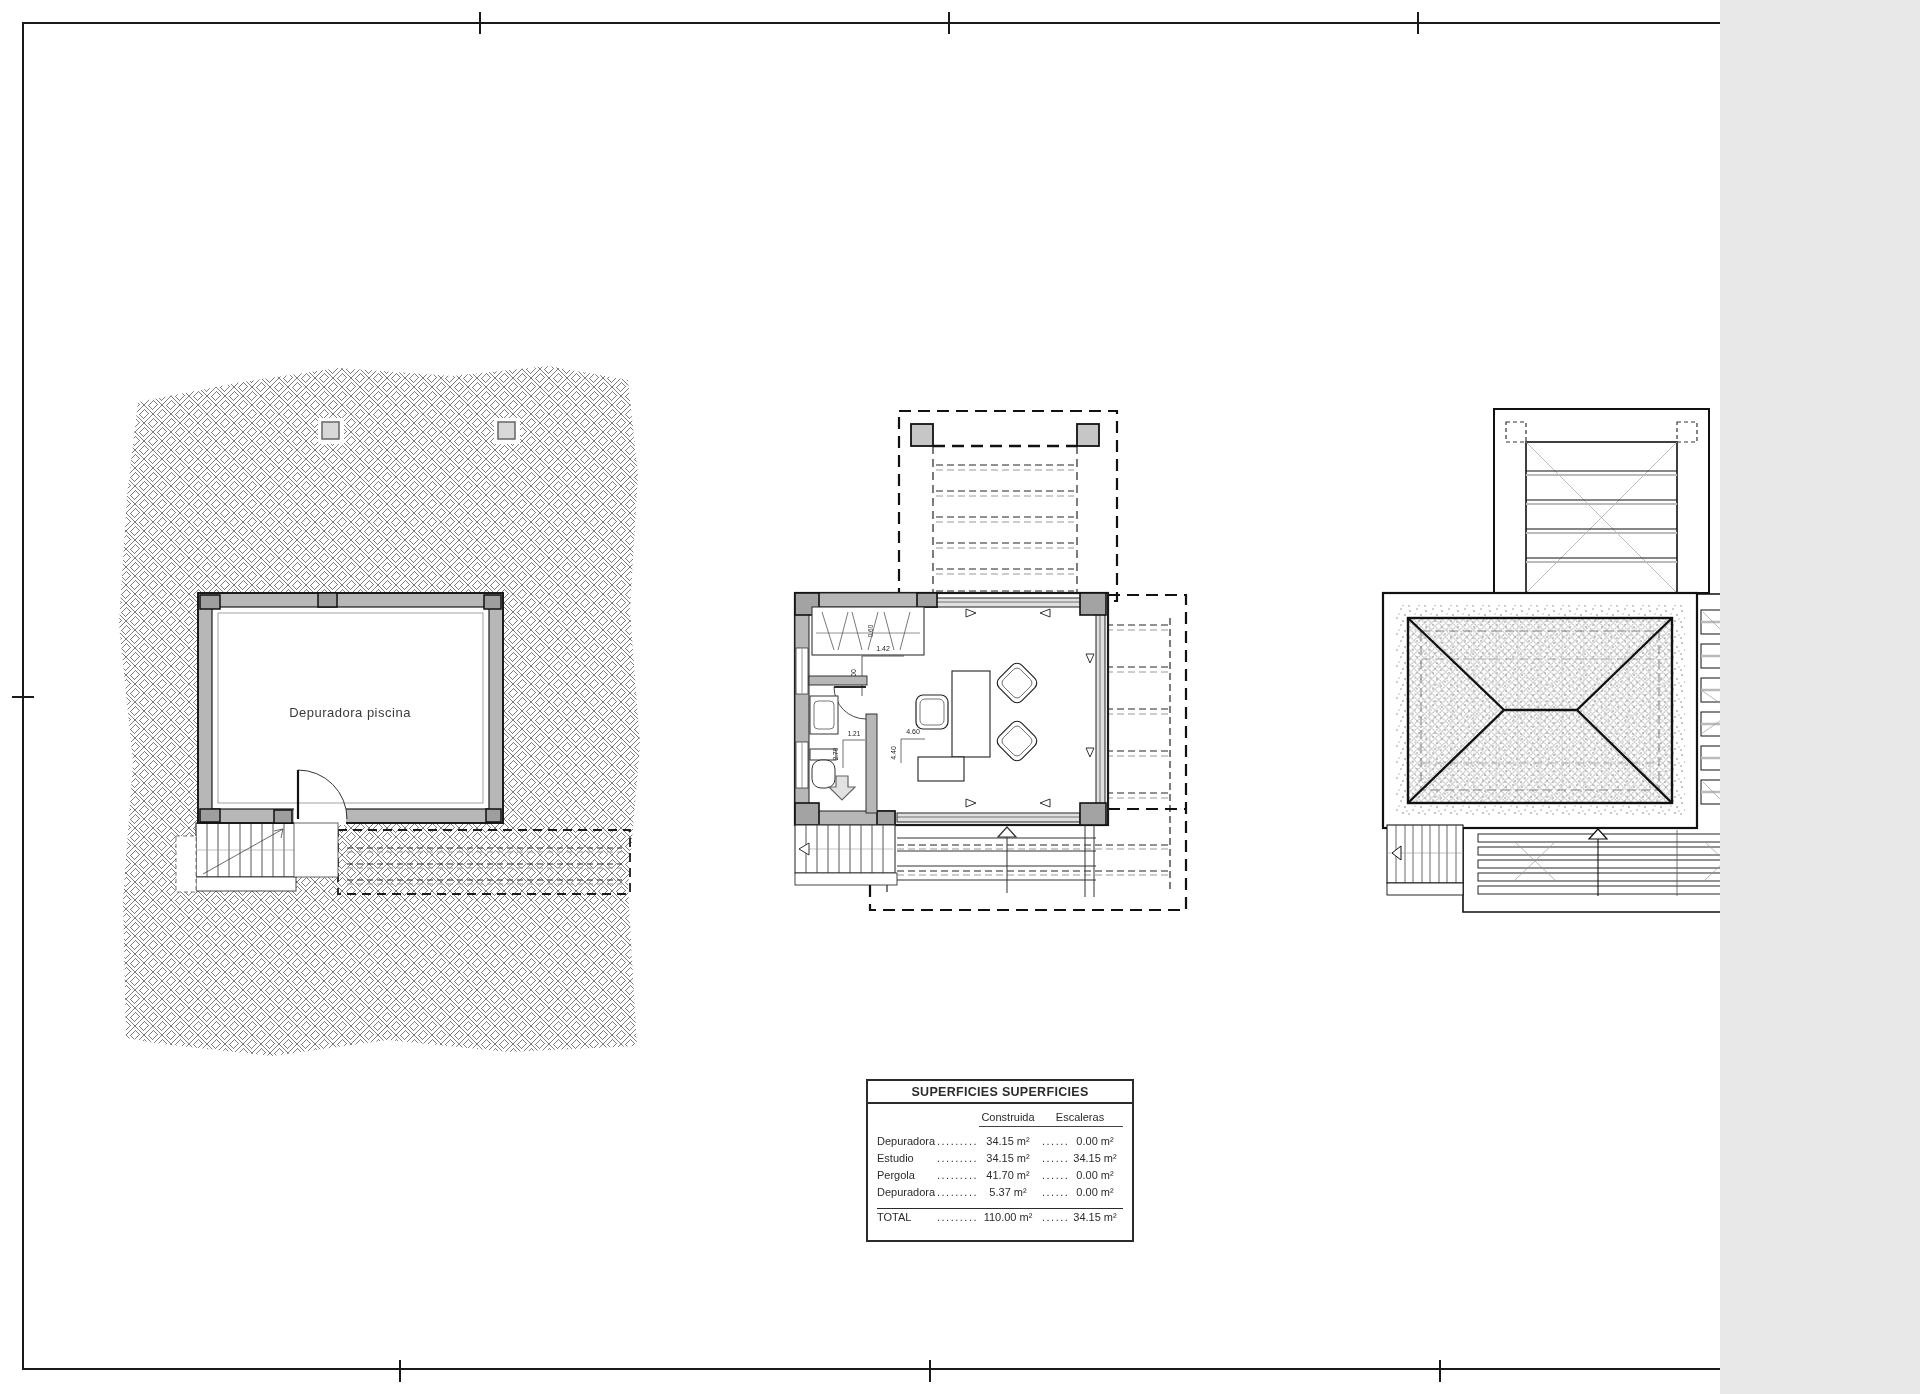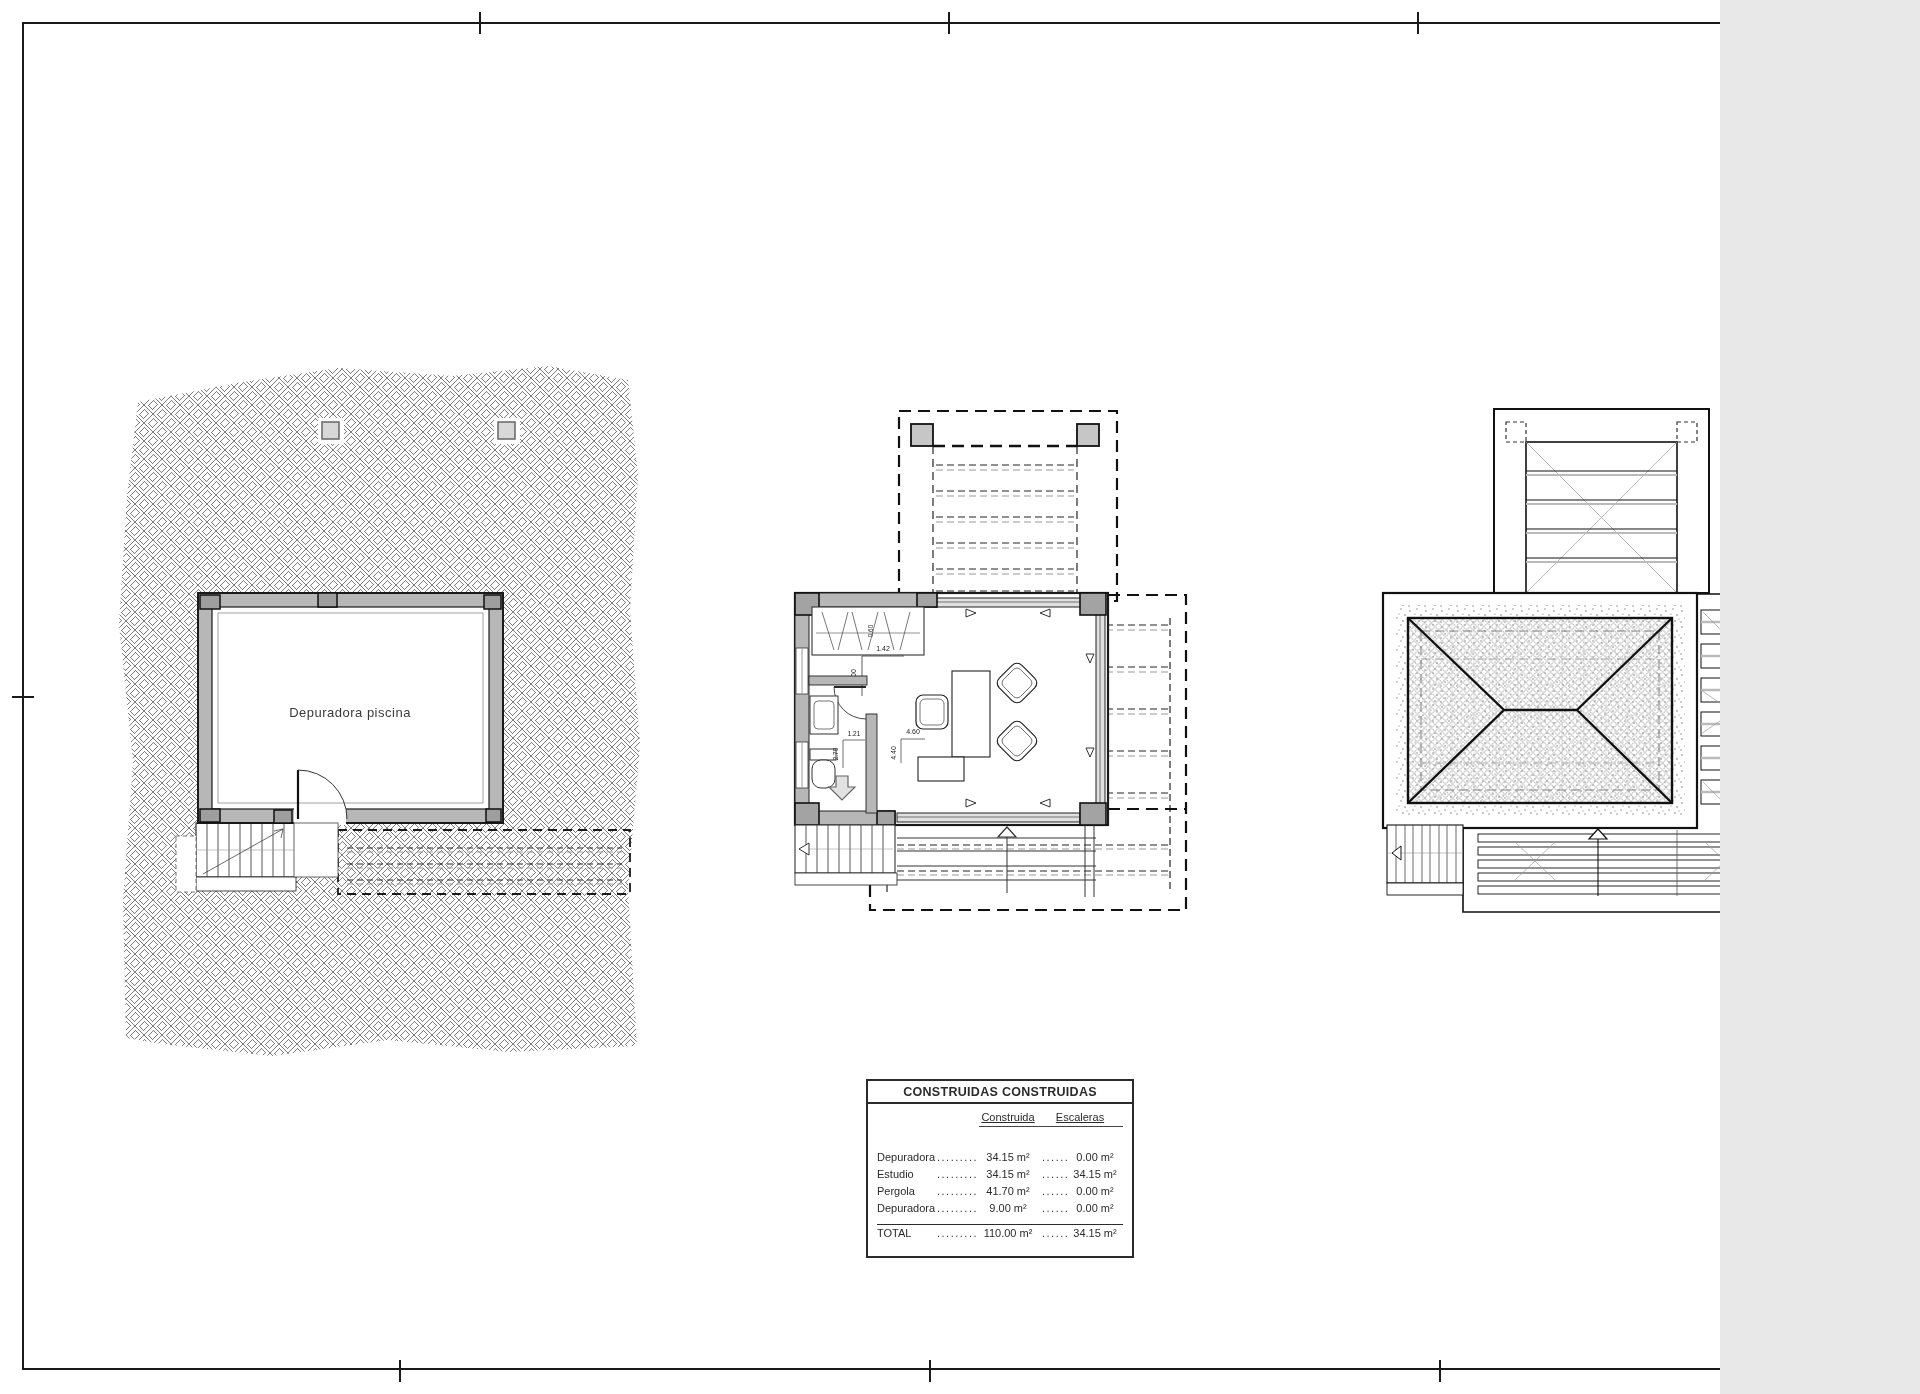--- a/index.html
+++ b/index.html
@@ -11,21 +11,21 @@
   .tick.v{width:2px;height:22px;}
   .tick.h{width:22px;height:2px;}
   svg{position:absolute;}
   
   .areas-table{position:absolute;left:866px;top:1079px;width:268px;background:#fff;
                border:2px solid #2b2b2b;box-sizing:border-box;}
   .at-title{border-bottom:2px solid #2b2b2b;text-align:center;font-weight:bold;
             font-size:12.5px;letter-spacing:.3px;padding:4px 2px 3px;}
   .at-body{padding:6px 9px 12px 9px;font-size:11px;}
   .at-grid{display:grid;grid-template-columns:60px 42px 58px 30px 1fr;align-items:baseline;}
-  .at-head{height:19px;line-height:15px;margin-bottom:20px;text-decoration:underline;}
+  .at-head{height:19px;line-height:15px;margin-bottom:4px;}
   .at-head .hd{text-align:center;border-bottom:1.2px solid #444;padding-bottom:1px;}
   .hd-construida{grid-column:3/4;}
   .hd-computable{grid-column:4/6;}
   .at-row{height:17px;line-height:17px;}
   .c-name{overflow:hidden;white-space:nowrap;}
   .c-lead{overflow:hidden;white-space:nowrap;letter-spacing:1.5px;color:#333;}
   .c-val{text-align:center;white-space:nowrap;}
   .c-l2{overflow:hidden;white-space:nowrap;letter-spacing:1.5px;color:#333;padding-left:5px;}
   .at-total{border-top:1.6px solid #2b2b2b;margin-top:7px;height:19px;line-height:17px;}
 </style>
@@ -301,21 +301,21 @@
     <g>
       <rect x="1387" y="825" width="76" height="58" fill="#fff" stroke="#111" stroke-width="1.1"></rect>
       <path d="M1396,825 V883 M1405,825 V883 M1413,825 V883 M1422,825 V883 M1430,825 V883 M1439,825 V883 M1447,825 V883 M1456,825 V883" stroke="#444" stroke-width="0.8"></path>
       <path d="M1387,853 H1463" stroke="#999" stroke-width="0.6"></path>
       <path d="M1401,846 L1392,853 L1401,860 Z" fill="#fff" stroke="#111" stroke-width="1"></path>
       <rect x="1387" y="883" width="76" height="12" fill="#fff" stroke="#111" stroke-width="0.9"></rect>
     </g>
   </svg>
 
   <div class="areas-table">
-    <div class="at-title">CONSTRUIDAS CONSTRUIDAS</div>
+    <div class="at-title">SUPERFICIES SUPERFICIES</div>
     <div class="at-body">
       <div class="at-grid at-head">
         <div class="hd hd-construida">Construida</div>
         <div class="hd hd-computable">Escaleras</div>
       </div>
       <div class="at-grid at-row">
         <div class="c-name">Depuradora</div>
         <div class="c-lead">........................</div>
         <div class="c-val">34.15 m²</div>
         <div class="c-l2">..............</div>
@@ -331,21 +331,21 @@
       <div class="at-grid at-row">
         <div class="c-name">Pergola</div>
         <div class="c-lead">........................</div>
         <div class="c-val">41.70 m²</div>
         <div class="c-l2">..............</div>
         <div class="c-val">0.00 m²</div>
       </div>
       <div class="at-grid at-row">
         <div class="c-name">Depuradora</div>
         <div class="c-lead">........................</div>
-        <div class="c-val">9.00 m²</div>
+        <div class="c-val">5.37 m²</div>
         <div class="c-l2">..............</div>
         <div class="c-val">0.00 m²</div>
       </div>
       <div class="at-grid at-total">
         <div class="c-name">TOTAL</div>
         <div class="c-lead">........................</div>
         <div class="c-val">110.00 m²</div>
         <div class="c-l2">..............</div>
         <div class="c-val">34.15 m²</div>
       </div>

